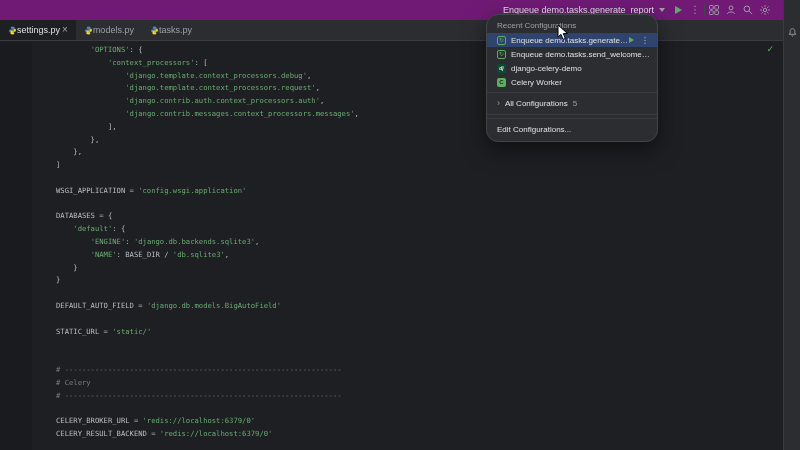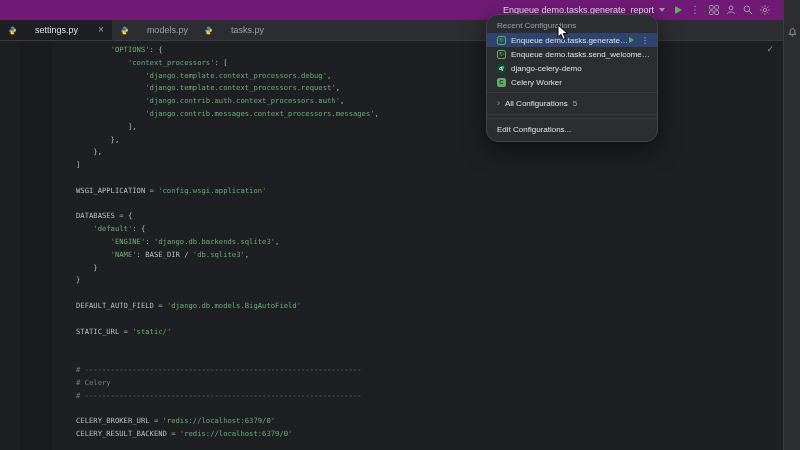--- a/index.html
+++ b/index.html
@@ -18,27 +18,27 @@
   .tb-sep { width:1px; height:12px; background:#43454A; }
   .tb-svg { stroke:#9DA0A8; fill:none; stroke-width:1.3; }
 
   
   .right-stripe { position:absolute; top:0; right:0; width:17px; height:450px; background:#2B2D30; border-left:1px solid #393B40; }
   .stripe-icon { position:absolute; top:26px; left:2px; width:13px; height:13px; display:flex; align-items:center; justify-content:center; cursor:pointer; }
 
   
   .tabbar { position:absolute; top:20px; left:0; right:17px; height:21px; background:#2B2D30;
             border-bottom:1px solid #393B40; display:flex; align-items:stretch; }
-  .tab { display:flex; align-items:center; gap:18px; padding:0 8px; font-size:9px; color:#9DA0A8; cursor:pointer; white-space:nowrap; }
+  .tab { display:flex; align-items:center; gap:0; padding:0 8px; font-size:9px; color:#9DA0A8; cursor:pointer; white-space:nowrap; }
   .tab.active { background:#1E1F22; color:#DFE1E5; }
   .pyicon { width:9px; height:9px; display:inline-flex; }
   .tab-close { color:#9DA0A8; font-size:10px; margin-left:2px; line-height:1; }
 
   
-  .editor { position:absolute; top:42px; left:0; right:17px; bottom:0; background:#1E1F22;margin-left:20px; }
+  .editor { position:absolute; top:42px; left:0; right:17px; bottom:0; background:#1E1F22; }
   .gutter { position:absolute; left:0; top:0; bottom:0; width:32px; background:#1A1B1E; cursor:pointer; }
   .code { position:absolute; left:56px; top:2px; font-family:"DejaVu Sans Mono","Liberation Mono",monospace;
           font-size:7.2px; line-height:12.8px; white-space:pre; color:#BCBEC4; }
   .code .p { color:#BCBEC4; }
   .code .s { color:#6AAB73; }
   .code .c { color:#7A7E85; }
   .inspection { position:absolute; top:2px; right:9px; font-size:9px; color:#5FAD65; cursor:pointer; }
 
   
   .popup { position:absolute; left:486px; top:14px; width:172px; background:#2B2D30;

